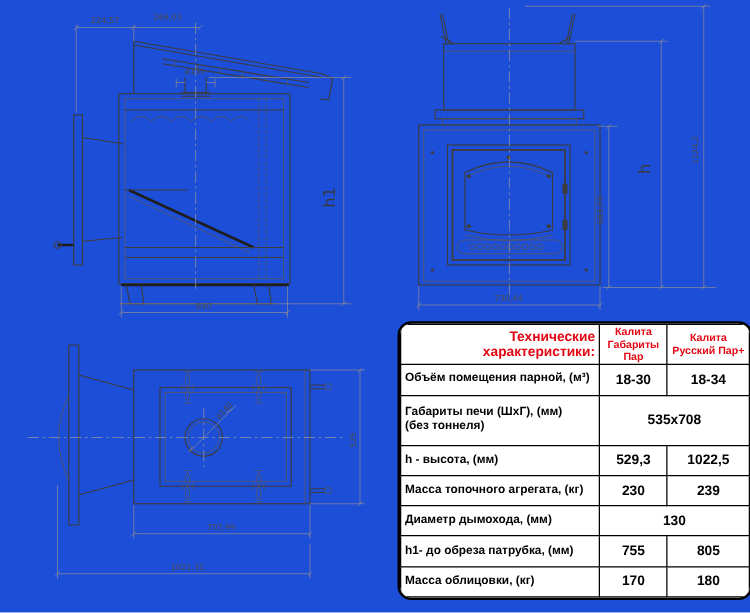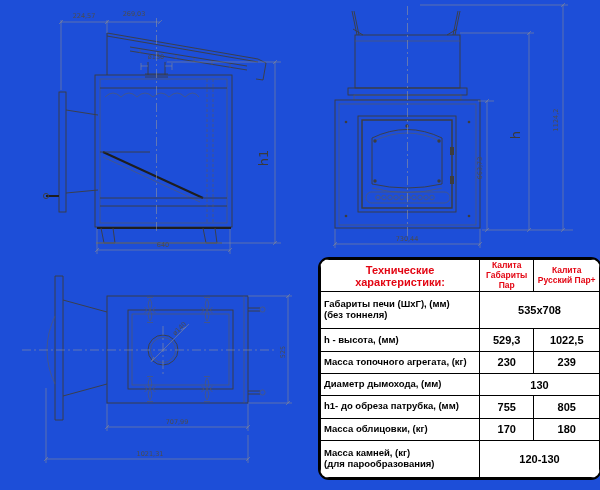--- a/index.html
+++ b/index.html
@@ -12,21 +12,21 @@
   .dim{stroke:#8f8f8f;fill:none;stroke-width:0.55;}
   .cl{stroke:#9a9a9a;fill:none;stroke-width:0.55;stroke-dasharray:9 3 2 3;}
   .dt{fill:#4c4c4c;font-size:6.5px;font-family:"DejaVu Sans", sans-serif;}
   .dt-big{fill:#3a3a3a;font-size:13px;font-family:"DejaVu Sans", sans-serif;}
   .dotfill{fill:#3d3d3d;stroke:none;}
   
   .spec-wrap{position:absolute;left:318px;top:257px;width:280px;height:219px;
              border:2.2px solid #000;border-radius:11px;overflow:hidden;background:#fff;}
   .spec-wrap table{border-collapse:collapse;width:100%;height:100%;table-layout:fixed;}
   .spec-wrap td,.spec-wrap th{border:1.4px solid #000;padding:1px 3px;vertical-align:middle;}
-  .t-title{color:var(--accent);font-weight:bold;font-size:11px;text-align:center;}
+  .t-title{color:var(--accent);font-weight:bold;font-size:11px;text-align:right;}
   .t-colh{color:var(--accent);font-weight:bold;font-size:8.5px;line-height:1.15;text-align:center;padding:1px 0;}
   .t-lbl{font-weight:bold;font-size:9.5px;text-align:left;padding-left:6px;line-height:1.15;color:#000;}
   .t-val{font-weight:bold;font-size:11px;text-align:center;color:#000;}
   thead th{border-bottom:2.2px solid #000;}
 </style>
 </head>
 <body>
 
 <div class="canvas">
 
@@ -189,20 +189,25 @@
         </colgroup>
       <thead>
         <tr>
           <th class="t-title">Технические характеристики:</th>
           <th class="t-colh">Калита Габариты Пар</th>
           <th class="t-colh">Калита Русский Пар+</th>
         </tr>
       </thead>
       <tbody>
         <tr>
+          <td class="t-lbl">Объём помещения парной, (м³)</td>
+          <td class="t-val">18-30</td>
+          <td class="t-val">18-34</td>
+        </tr>
+        <tr>
           <td class="t-lbl">
             <div>Габариты печи (ШхГ), (мм)</div>
             <div>(без тоннеля)</div>
           </td>
           <td class="t-val" colspan="2">535x708</td>
         </tr>
         <tr>
           <td class="t-lbl">h - высота, (мм)</td>
           <td class="t-val">529,3</td>
           <td class="t-val">1022,5</td>
@@ -219,24 +224,17 @@
         <tr>
           <td class="t-lbl">h1- до обреза патрубка, (мм)</td>
           <td class="t-val">755</td>
           <td class="t-val">805</td>
         </tr>
         <tr>
           <td class="t-lbl">Масса облицовки, (кг)</td>
           <td class="t-val">170</td>
           <td class="t-val">180</td>
         </tr>
-        <tr>
-          <td class="t-lbl">
-            <div>Масса камней, (кг)</div>
-            <div>(для парообразования)</div>
-          </td>
-          <td class="t-val" colspan="2">120-130</td>
-        </tr>
       </tbody>
     </table>
   </div>
 
 </div>
 
 </body></html>

